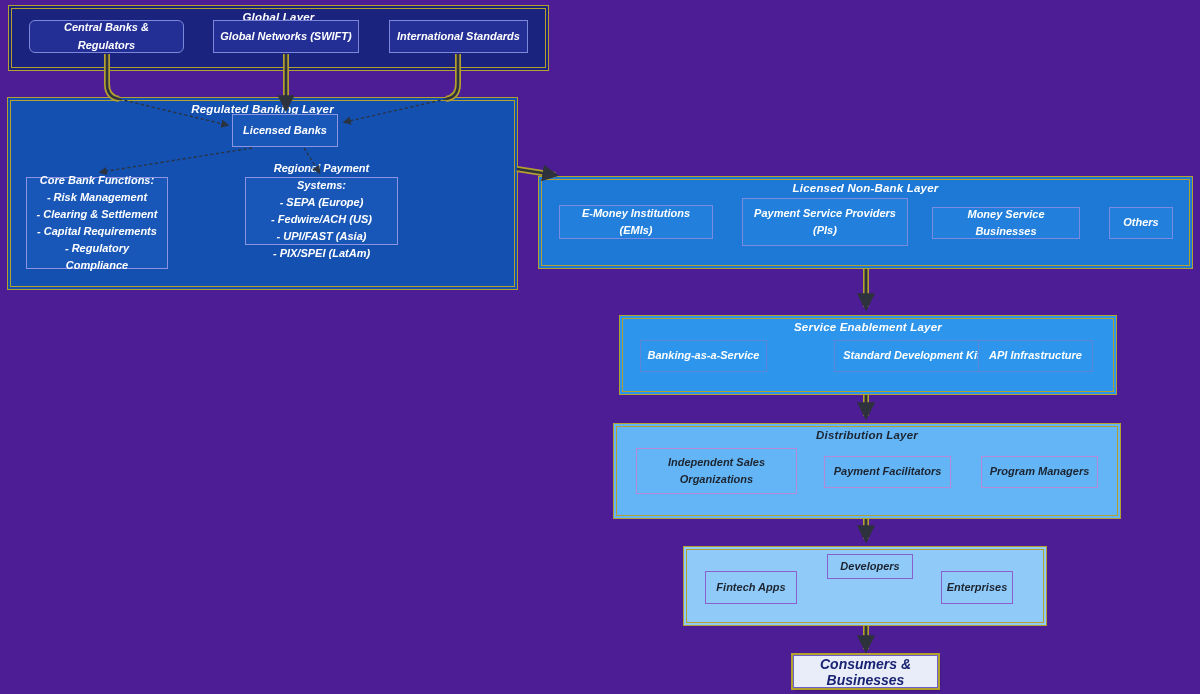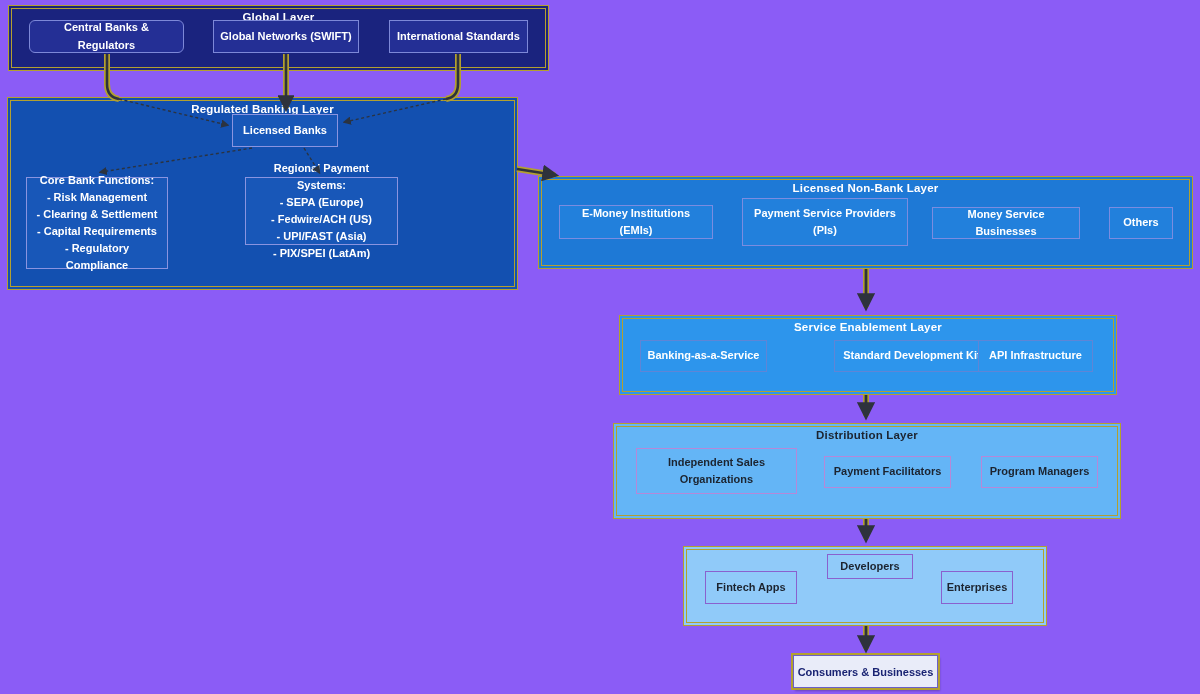--- a/index.html
+++ b/index.html
@@ -1,18 +1,18 @@
 <!DOCTYPE html>
 <html><head>
 <meta charset="utf-8">
 <style>
   html,body{margin:0;padding:0;background:#4c6973;}
   .canvas{
-    position:relative;width:1200px;height:694px;background:#8b5cf6;
-    font-family:"Liberation Sans",sans-serif;overflow:hidden;
+    position:relative;width:1200px;height:694px;background:#4c1d95;
+    font-family:"Liberation Sans",sans-serif;overflow:hidden;font-style:italic;
   }
   .layer{position:absolute;border:4px double #b3a02f;box-sizing:border-box;}
   .layer-title{
     position:absolute;top:2px;left:0;right:0;text-align:center;
     font-size:11.5px;font-weight:700;letter-spacing:.2px;
   }
   .node{
     position:absolute;box-sizing:border-box;border:1px solid;
     display:flex;align-items:center;justify-content:center;text-align:center;
     font-size:11px;font-weight:700;white-space:pre-line;line-height:1.55;
@@ -40,21 +40,21 @@
   .l-distribution .node{background:#64b5f6;border-color:#b588d8;color:#1c2430;}
 
   .l-application{background:#90caf9;}
   .l-application .layer-title{color:#1c2430;}
   .l-application .node{background:#90caf9;border-color:#8a60ce;color:#1c2430;}
 
   .terminal{
     position:absolute;box-sizing:border-box;background:#e9ecf9;
     border:1.5px solid #6a5fc8;box-shadow:0 0 0 2px #b3a02f,2px 3px 2px rgba(0,0,0,.25);
     display:flex;align-items:center;justify-content:center;text-align:center;
-    font-size:11px;font-weight:700;color:#1a2473;
+    font-size:14px;font-weight:700;color:#1a2473;
   }
   .edges{position:absolute;left:0;top:0;pointer-events:none;}
 </style>
 </head>
 <body>
 
 <div class="canvas">
 
   <div class="layer l-global" style="left:8px;top:5px;width:541px;height:66px;">
     <div class="layer-title">Global Layer</div>

